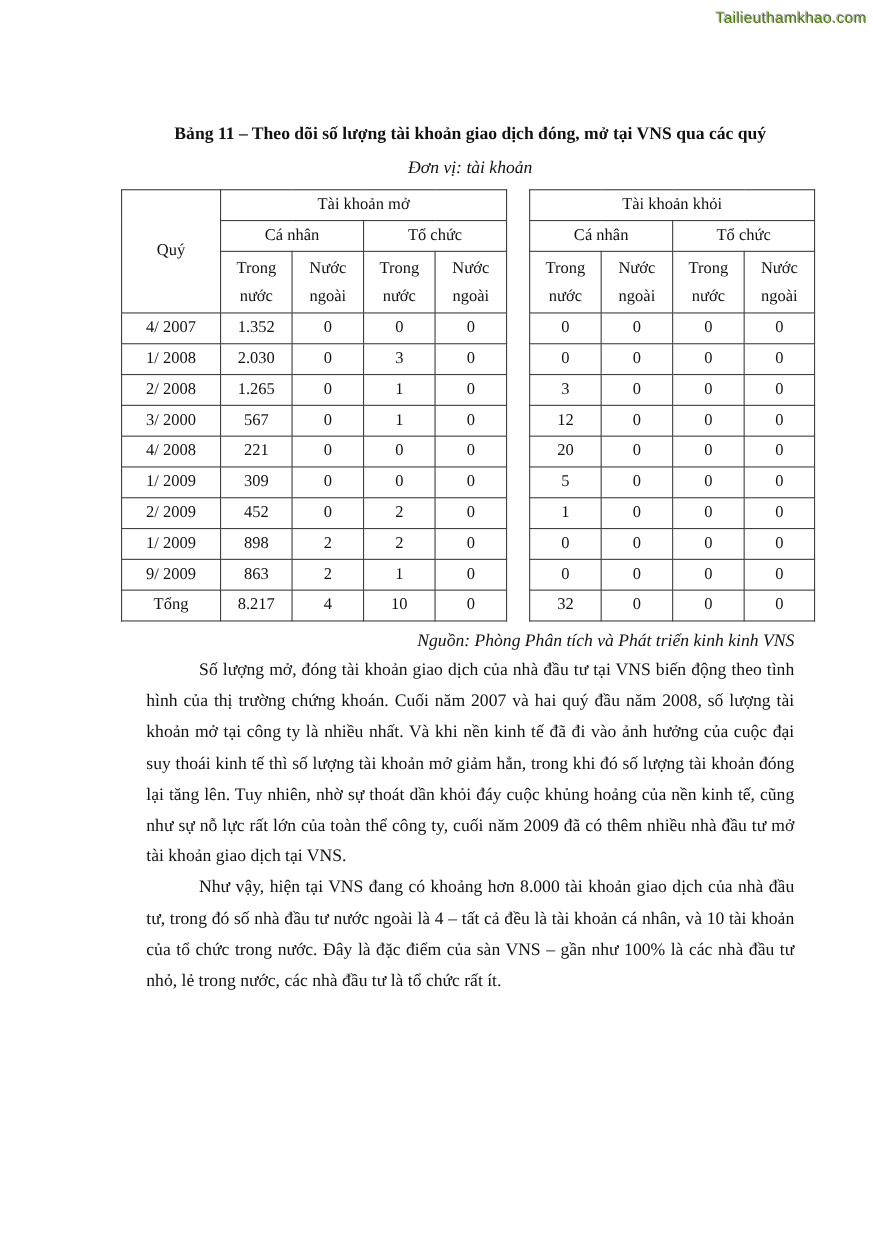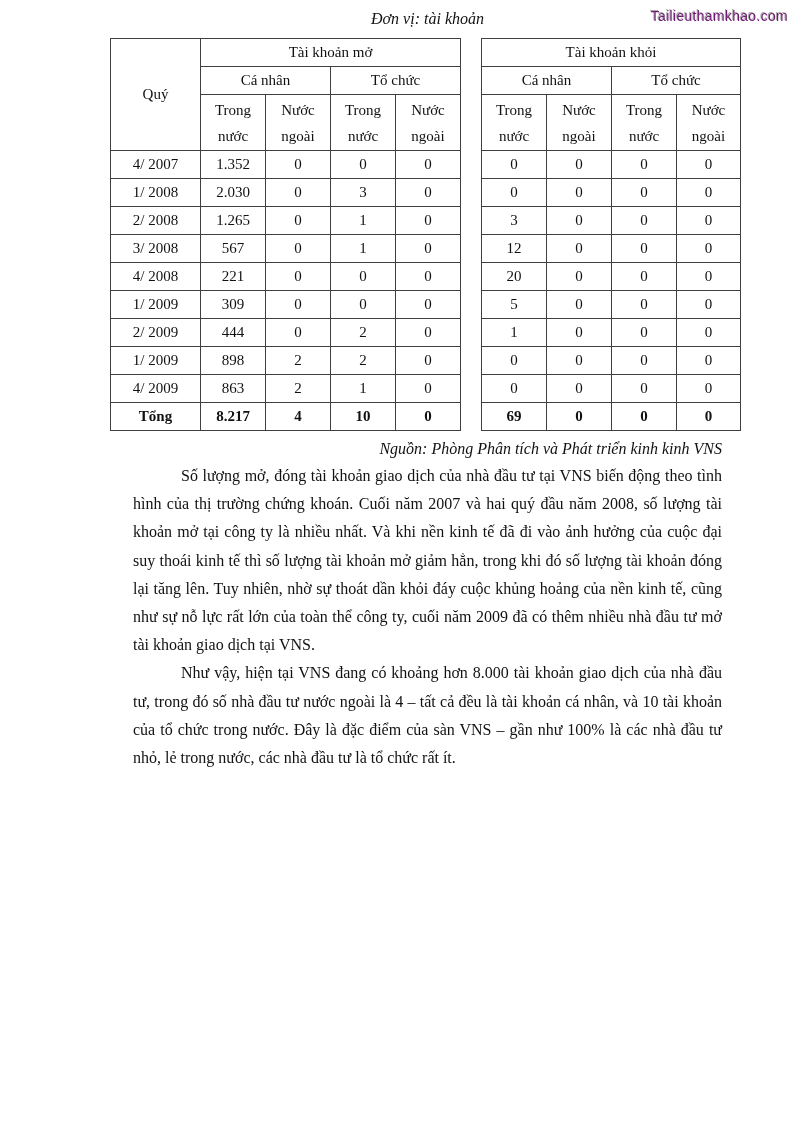--- a/index.html
+++ b/index.html
@@ -12,21 +12,21 @@
     overflow: hidden;
     font-family: "Liberation Serif", "DejaVu Serif", serif;
     color: #111111;
   }
   .watermark {
     position: absolute;
     top: 8px;
     right: 6px;
     font-family: "Liberation Sans", "DejaVu Sans", sans-serif;
     font-size: 14px;
-    color: #701a75;
+    color: #4d7c0f;
     text-shadow: -1px -1px 0 #ababab, 1px 1px 0 #ffffff;
     letter-spacing: 0.3px;
   }
   .content { margin-left: 133px; margin-right: 72px; }
   .caption {
     font-size: 16px;
     font-weight: bold;
     text-align: center;
     margin: 110px 0 0 0;
     line-height: 24px;
@@ -55,21 +55,21 @@
   }
   .data-table .gap {
     border: none;
     background: #ffffff;
     padding: 0;
   }
   .data-table thead tr.r1 th { height: 27px; }
   .data-table thead tr.r2 th { height: 27px; }
   .data-table thead tr.r3 th { height: 55px; line-height: 26px; }
   .data-table tbody tr { height: 28px; }
-  .data-table tbody tr.total-row td { font-weight: bold; }
+  .data-table tbody tr.total-row td { font-weight: normal; }
   .source-note {
     font-style: italic;
     text-align: right;
     font-size: 16px;
     line-height: 26px;
     margin-top: 5px;
   }
   p.body-par {
     font-size: 16px;
     line-height: 28.2px;
@@ -88,20 +88,21 @@
   }
 </style>
 </head>
 <body>
 
 <div class="page">
 
   <div class="watermark">Tailieuthamkhao.com</div>
 
   <div class="content">
+    <h1 class="caption">Bảng 11 – Theo dõi số lượng tài khoản giao dịch đóng, mở tại VNS qua các quý</h1>
     <div class="unit-note">Đơn vị: tài khoản</div>
   </div>
 
   <table class="data-table">
     <colgroup>
       <col style="width:90px">
       <col style="width:65px">
         <col style="width:65px">
         <col style="width:65px">
         <col style="width:65px">
@@ -166,21 +167,21 @@
           <td>0</td>
           <td>1</td>
           <td>0</td>
           <td class="gap"></td>
           <td>3</td>
           <td>0</td>
           <td>0</td>
           <td>0</td>
         </tr>
         <tr>
-          <td>3/ 2008</td>
+          <td>3/ 2000</td>
           <td>567</td>
           <td>0</td>
           <td>1</td>
           <td>0</td>
           <td class="gap"></td>
           <td>12</td>
           <td>0</td>
           <td>0</td>
           <td>0</td>
         </tr>
@@ -203,21 +204,21 @@
           <td>0</td>
           <td>0</td>
           <td class="gap"></td>
           <td>5</td>
           <td>0</td>
           <td>0</td>
           <td>0</td>
         </tr>
         <tr>
           <td>2/ 2009</td>
-          <td>444</td>
+          <td>452</td>
           <td>0</td>
           <td>2</td>
           <td>0</td>
           <td class="gap"></td>
           <td>1</td>
           <td>0</td>
           <td>0</td>
           <td>0</td>
         </tr>
         <tr>
@@ -226,41 +227,41 @@
           <td>2</td>
           <td>2</td>
           <td>0</td>
           <td class="gap"></td>
           <td>0</td>
           <td>0</td>
           <td>0</td>
           <td>0</td>
         </tr>
         <tr>
-          <td>4/ 2009</td>
+          <td>9/ 2009</td>
           <td>863</td>
           <td>2</td>
           <td>1</td>
           <td>0</td>
           <td class="gap"></td>
           <td>0</td>
           <td>0</td>
           <td>0</td>
           <td>0</td>
         </tr>
       </tbody>
     <tbody>
       <tr class="total-row">
         <td>Tổng</td>
         <td>8.217</td>
         <td>4</td>
         <td>10</td>
         <td>0</td>
         <td class="gap"></td>
-        <td>69</td>
+        <td>32</td>
         <td>0</td>
         <td>0</td>
         <td>0</td>
       </tr>
     </tbody>
   </table>
 
   <div class="content">
     <div class="source-note">Nguồn: Phòng Phân tích và Phát triển kinh kinh VNS</div>
     <p class="body-par">Số lượng mở, đóng tài khoản giao dịch của nhà đầu tư tại VNS biến động theo tình hình của thị trường chứng khoán. Cuối năm 2007 và hai quý đầu năm 2008, số lượng tài khoản mở tại công ty là nhiều nhất. Và khi nền kinh tế đã đi vào ảnh hưởng của cuộc đại suy thoái kinh tế thì số lượng tài khoản mở giảm hẳn, trong khi đó số lượng tài khoản đóng lại tăng lên. Tuy nhiên, nhờ sự thoát dần khỏi đáy cuộc khủng hoảng của nền kinh tế, cũng như sự nỗ lực rất lớn của toàn thể công ty, cuối năm 2009 đã có thêm nhiều nhà đầu tư mở tài khoản giao dịch tại VNS.</p>

